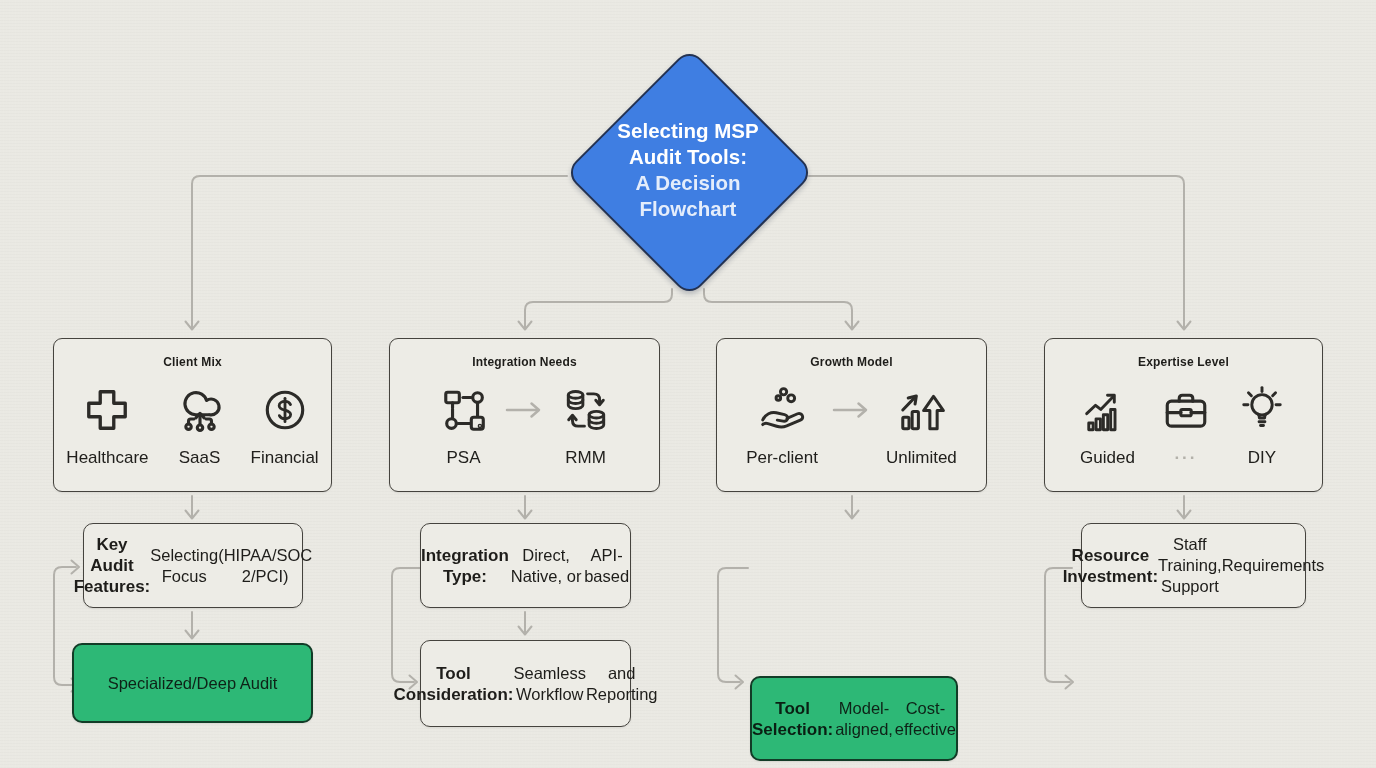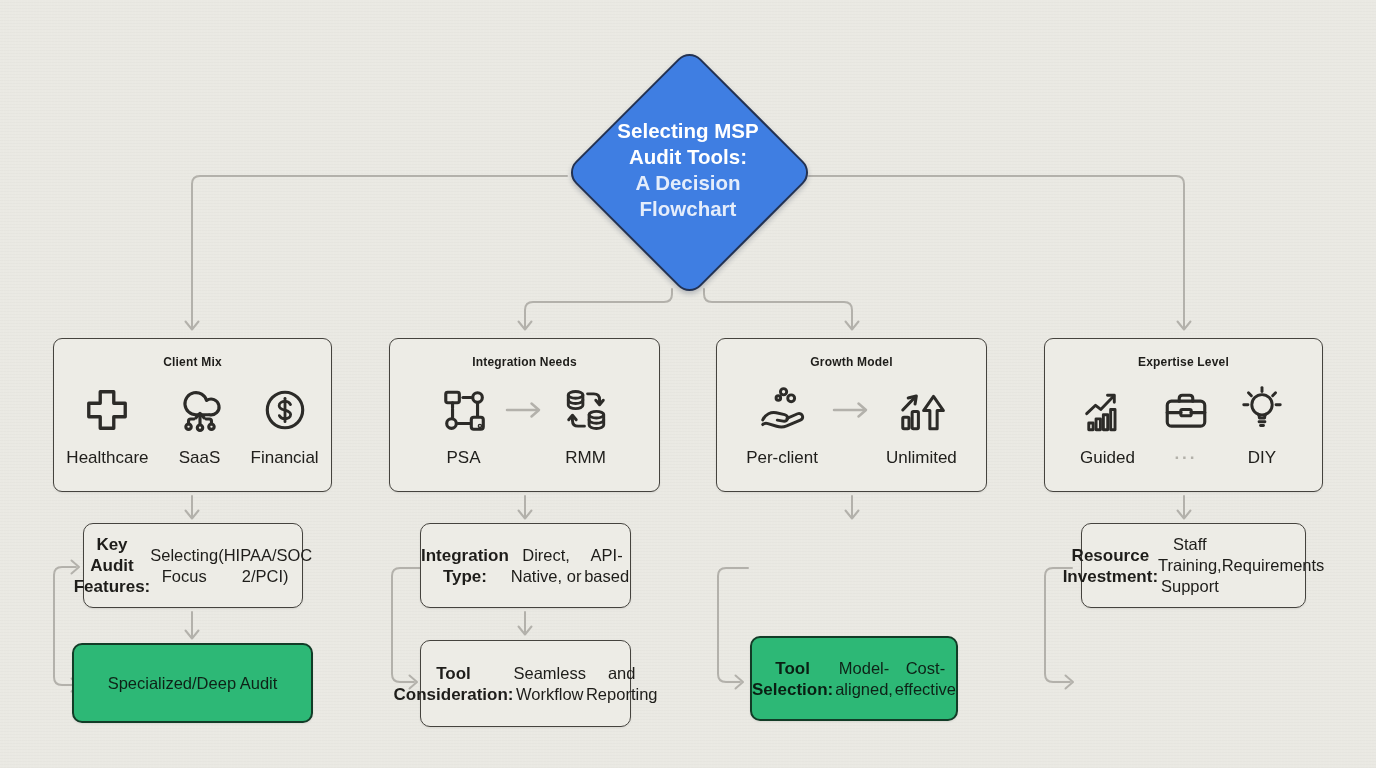--- a/index.html
+++ b/index.html
@@ -255,21 +255,21 @@
               <path d="M11.7 12.4 L19.5 10.5 L18.3 18.3"></path>
             <path d="M32.5 42 V24.5 H26.5 L36 11 L45.5 24.5 H39.5 V42 Z"></path>
           </g>
         </svg>
         <span class="icon-label">Unlimited</span>
       </div>
     </div>
   </div>
 
 
-  <div class="tbox end-box green" style="left:750px;width:208px;top:636px;height:85px">
+  <div class="tbox end-box green" style="left:750px;width:208px;top:676px;height:85px">
     <div class="box-title">Tool Selection:</div>
     <div class="box-line">Model-aligned,</div>
     <div class="box-line">Cost-effective</div>
   </div>
 
   <div class="cat-box" style="left:1044px;width:279px">
     <div class="cat-title">Expertise Level</div>
     <div class="icon-row" style="gap:26px">
       <div class="icon-cell">
         <svg width="50" height="50" viewBox="0 0 48 48">

